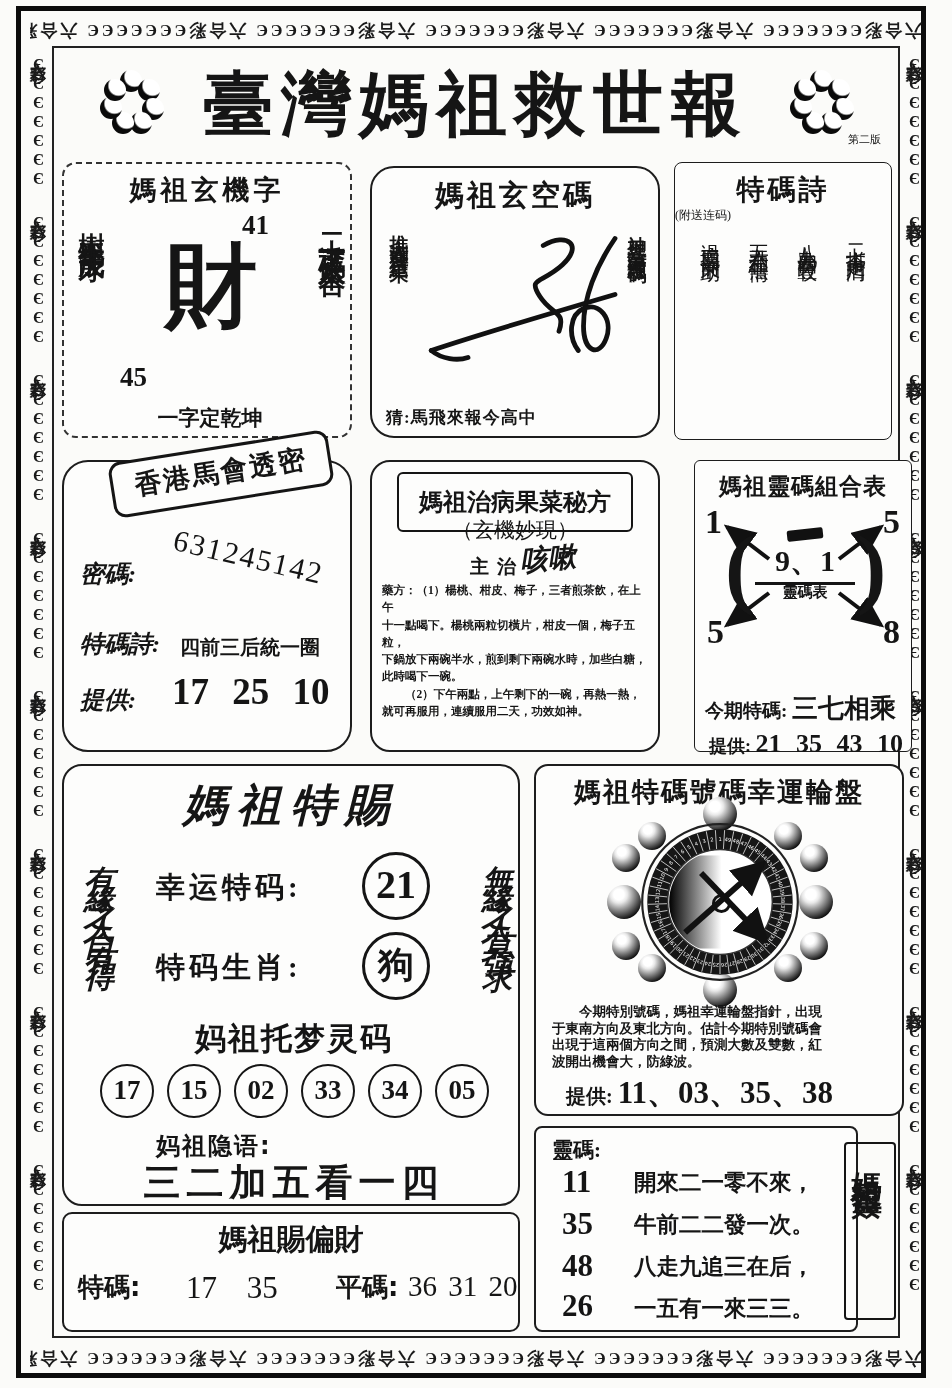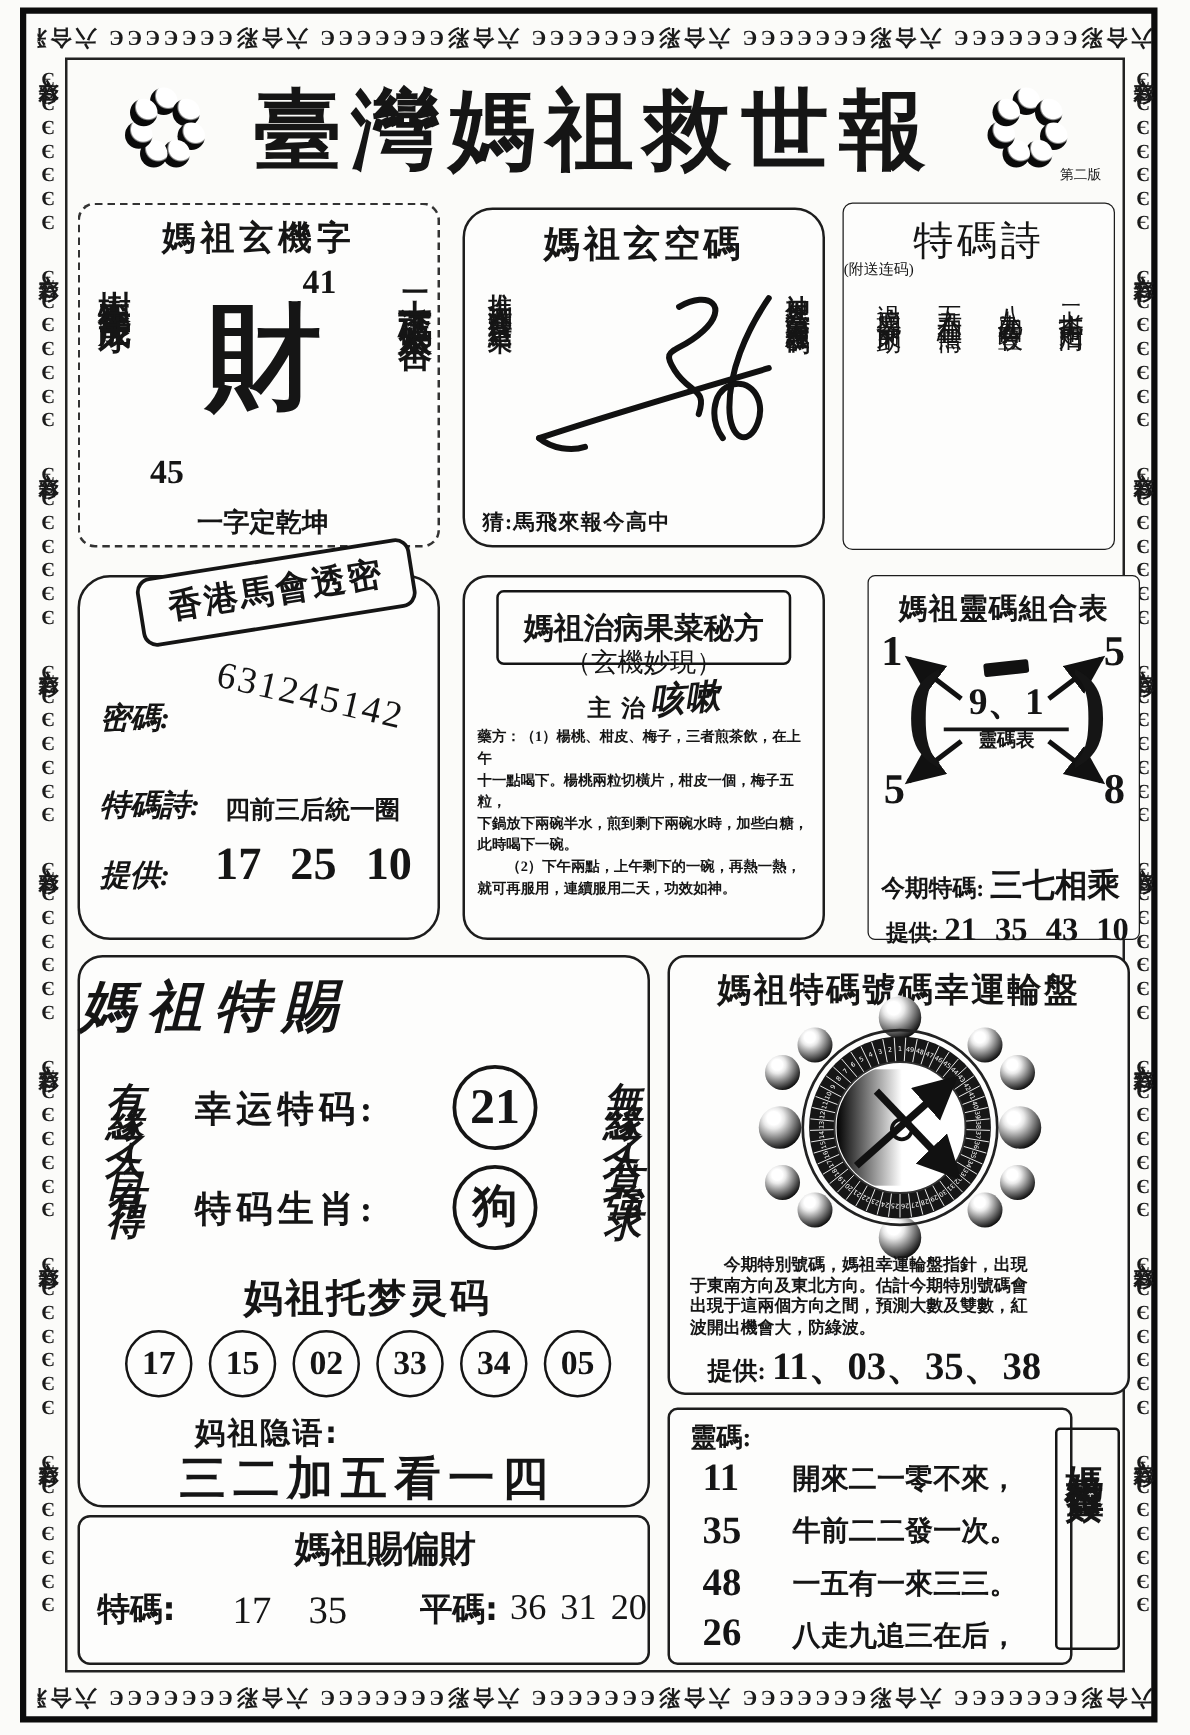--- a/index.html
+++ b/index.html
@@ -43,21 +43,21 @@
   .box1-cap{left:56px;top:240px;width:180px;text-align:center;font-size:21px;font-weight:bold;}
   
   .box2{left:370px;top:166px;width:290px;height:272px;border-radius:24px;}
   .box2-title{left:0;top:8px;width:100%;text-align:center;font-size:29px;font-weight:bold;letter-spacing:3px;}
   .box2-left{left:14px;top:52px;font-size:19px;letter-spacing:5px;font-weight:bold;}
   .box2-right{left:252px;top:52px;font-size:19px;letter-spacing:5px;font-weight:bold;}
   .box2-guess{left:14px;top:238px;font-size:17px;font-weight:bold;letter-spacing:1px;}
   .scribble{left:40px;top:48px;}
   
   .box3{left:674px;top:162px;width:218px;height:278px;border-width:1.5px;border-radius:8px;}
-  .box3-title{left:0;top:8px;width:100%;text-align:center;font-size:32px;font-weight:normal;letter-spacing:3px;}
+  .box3-title{left:0;top:8px;width:100%;text-align:center;font-size:28px;font-weight:bold;letter-spacing:3px;}
   .box3-sub{left:0;top:44px;width:100%;text-align:left;font-size:12px;}
   .box3-verse{left:12px;top:66px;width:194px;height:200px;display:flex;flex-direction:row-reverse;justify-content:space-around;}
   .box3-verse .vert{font-size:20px;letter-spacing:3px;}
   
   .box4{left:62px;top:460px;width:290px;height:292px;border-radius:26px;}
   .stamp{left:46px;top:-16px;width:216px;height:50px;border:3px solid #151515;border-radius:12px;
          transform:rotate(-9deg);background:#fdfdfc;text-align:center;line-height:46px;
          font-size:27px;font-weight:bold;letter-spacing:2px;}
   .box4-lab{font-size:24px;font-weight:bold;font-style:italic;}
   .box4-mima-l{left:16px;top:96px;}
@@ -83,21 +83,21 @@
   .p-l{left:30px;} .p-r{left:162px;}
   .smudge{left:92px;top:68px;width:36px;height:11px;background:#111;transform:rotate(-6deg);border-radius:2px;}
   .box6-val{left:60px;top:80px;width:100px;text-align:center;font-size:30px;font-weight:bold;border-bottom:3px solid #151515;}
   .box6-cap{left:60px;top:122px;width:100px;text-align:center;font-size:15px;font-weight:bold;}
   .box6-row1{left:10px;top:230px;font-size:19px;font-weight:bold;}
   .box6-row1 .v{font-size:26px;}
   .box6-row2{left:14px;top:268px;font-size:18px;font-weight:bold;}
   .box6-row2 .v{font-size:26px;word-spacing:8px;}
   
   .box7{left:62px;top:764px;width:458px;height:442px;border-width:2.5px;border-radius:20px;}
-  .box7-title{left:0;top:10px;width:100%;text-align:left;font-size:44px;font-weight:900;
+  .box7-title{left:0;top:10px;width:100%;text-align:center;font-size:44px;font-weight:900;
               font-style:italic;letter-spacing:10px;}
   .box7-side{font-size:30px;letter-spacing:16px;font-style:italic;font-weight:bold;}
   .b7-l{left:14px;top:76px;} .b7-r{left:412px;top:76px;}
   .box7-lab{font-size:29px;font-weight:bold;letter-spacing:4px;}
   .b7-lab1{left:92px;top:102px;} .b7-lab2{left:92px;top:182px;}
   .circ{border:3px solid #151515;border-radius:50%;text-align:center;font-weight:bold;}
   .b7-c1{left:298px;top:86px;width:62px;height:62px;font-size:40px;line-height:60px;}
   .b7-c2{left:298px;top:166px;width:62px;height:62px;font-size:36px;line-height:60px;}
   .box7-dream{left:70px;top:252px;width:320px;text-align:center;font-size:31px;letter-spacing:2px;}
   .dream-row{left:36px;top:298px;width:390px;display:flex;gap:13px;}
@@ -110,21 +110,21 @@
   .orb{border-radius:50%;background:radial-gradient(circle at 35% 28%, #ffffff 0 16%, #e8e8e8 26%, #8a8a8a 48%, #0b0b0b 78%);}
   .o34{width:34px;height:34px;} .o28{width:28px;height:28px;}
   .wheel-svg{left:104px;top:56px;}
   .ring-num{fill:#fff;font-size:7px;font-family:"DejaVu Sans",sans-serif;text-anchor:middle;}
   .ring-tick{stroke:#fff;stroke-width:1;}
   .box8-body{left:16px;top:238px;width:338px;font-size:13.5px;font-weight:bold;line-height:16.5px;}
   .box8-tg{left:30px;top:306px;font-size:20px;font-weight:bold;}
   .box8-tg .v{font-size:31px;}
   
   .box9{left:62px;top:1212px;width:458px;height:120px;border-radius:10px;}
-  .box9-title{left:0;top:6px;width:100%;text-align:center;font-size:29px;margin-left:17px;}
+  .box9-title{left:0;top:6px;width:100%;text-align:center;font-size:29px;}
   .box9-row{top:56px;font-size:26px;}
   .l9{font-family:"DejaVu Sans",sans-serif;font-weight:900;}
   .b9-l1{left:14px;} .b9-v1{left:122px;font-size:31px;word-spacing:22px;}
   .b9-l2{left:272px;} .b9-v2{left:344px;font-size:29px;word-spacing:4px;}
   
   .box10{left:534px;top:1126px;width:324px;height:206px;border-radius:8px;}
   .box10-lab{left:16px;top:8px;font-size:21px;font-weight:bold;}
   .ln{left:26px;font-size:31px;font-weight:bold;}
   .ln1{top:36px;} .ln2{top:78px;} .ln3{top:120px;} .ln4{top:160px;}
   .box10-verse{left:98px;top:34px;font-size:22.5px;font-weight:bold;line-height:42px;white-space:nowrap;}
@@ -432,22 +432,22 @@
 
   <div class="abs box box10">
     <div class="abs box10-lab">靈碼:</div>
     <div class="abs ln ln1">11</div>
     <div class="abs ln ln2">35</div>
     <div class="abs ln ln3">48</div>
     <div class="abs ln ln4">26</div>
     <div class="abs box10-verse">
       <div>開來二一零不來，</div>
       <div>牛前二二發一次。</div>
+      <div>八走九追三在后，</div>
       <div>一五有一來三三。</div>
-      <div>八走九追三在后，</div>
     </div>
     <div class="abs seal">
       <div class="vert heavy">媽祖靈簽</div>
     </div>
   </div>
 
   <div class="abs box box9">
     <div class="abs box9-title heavy">媽祖賜偏財</div>
     <div class="abs box9-row l9 b9-l1">特碼:</div>
     <div class="abs box9-row b9-v1">17 35</div>

